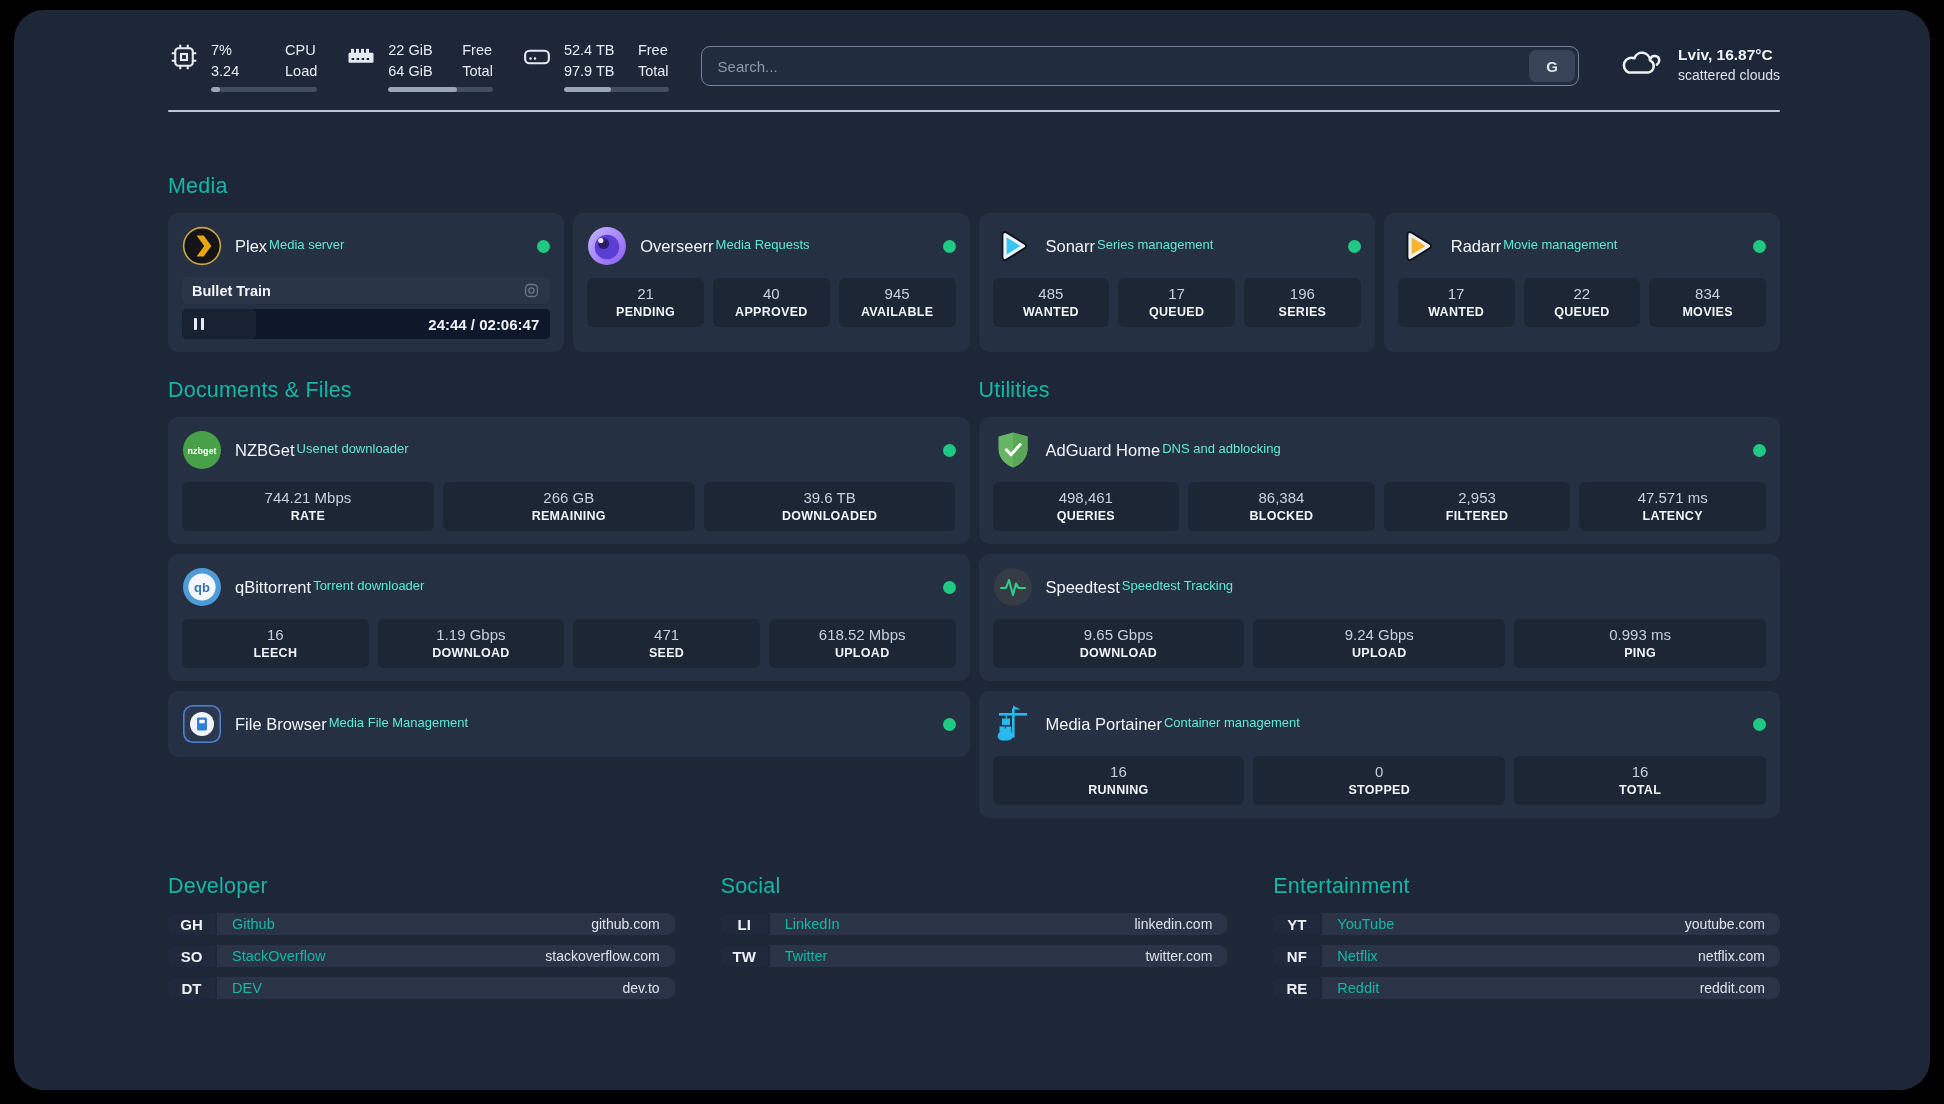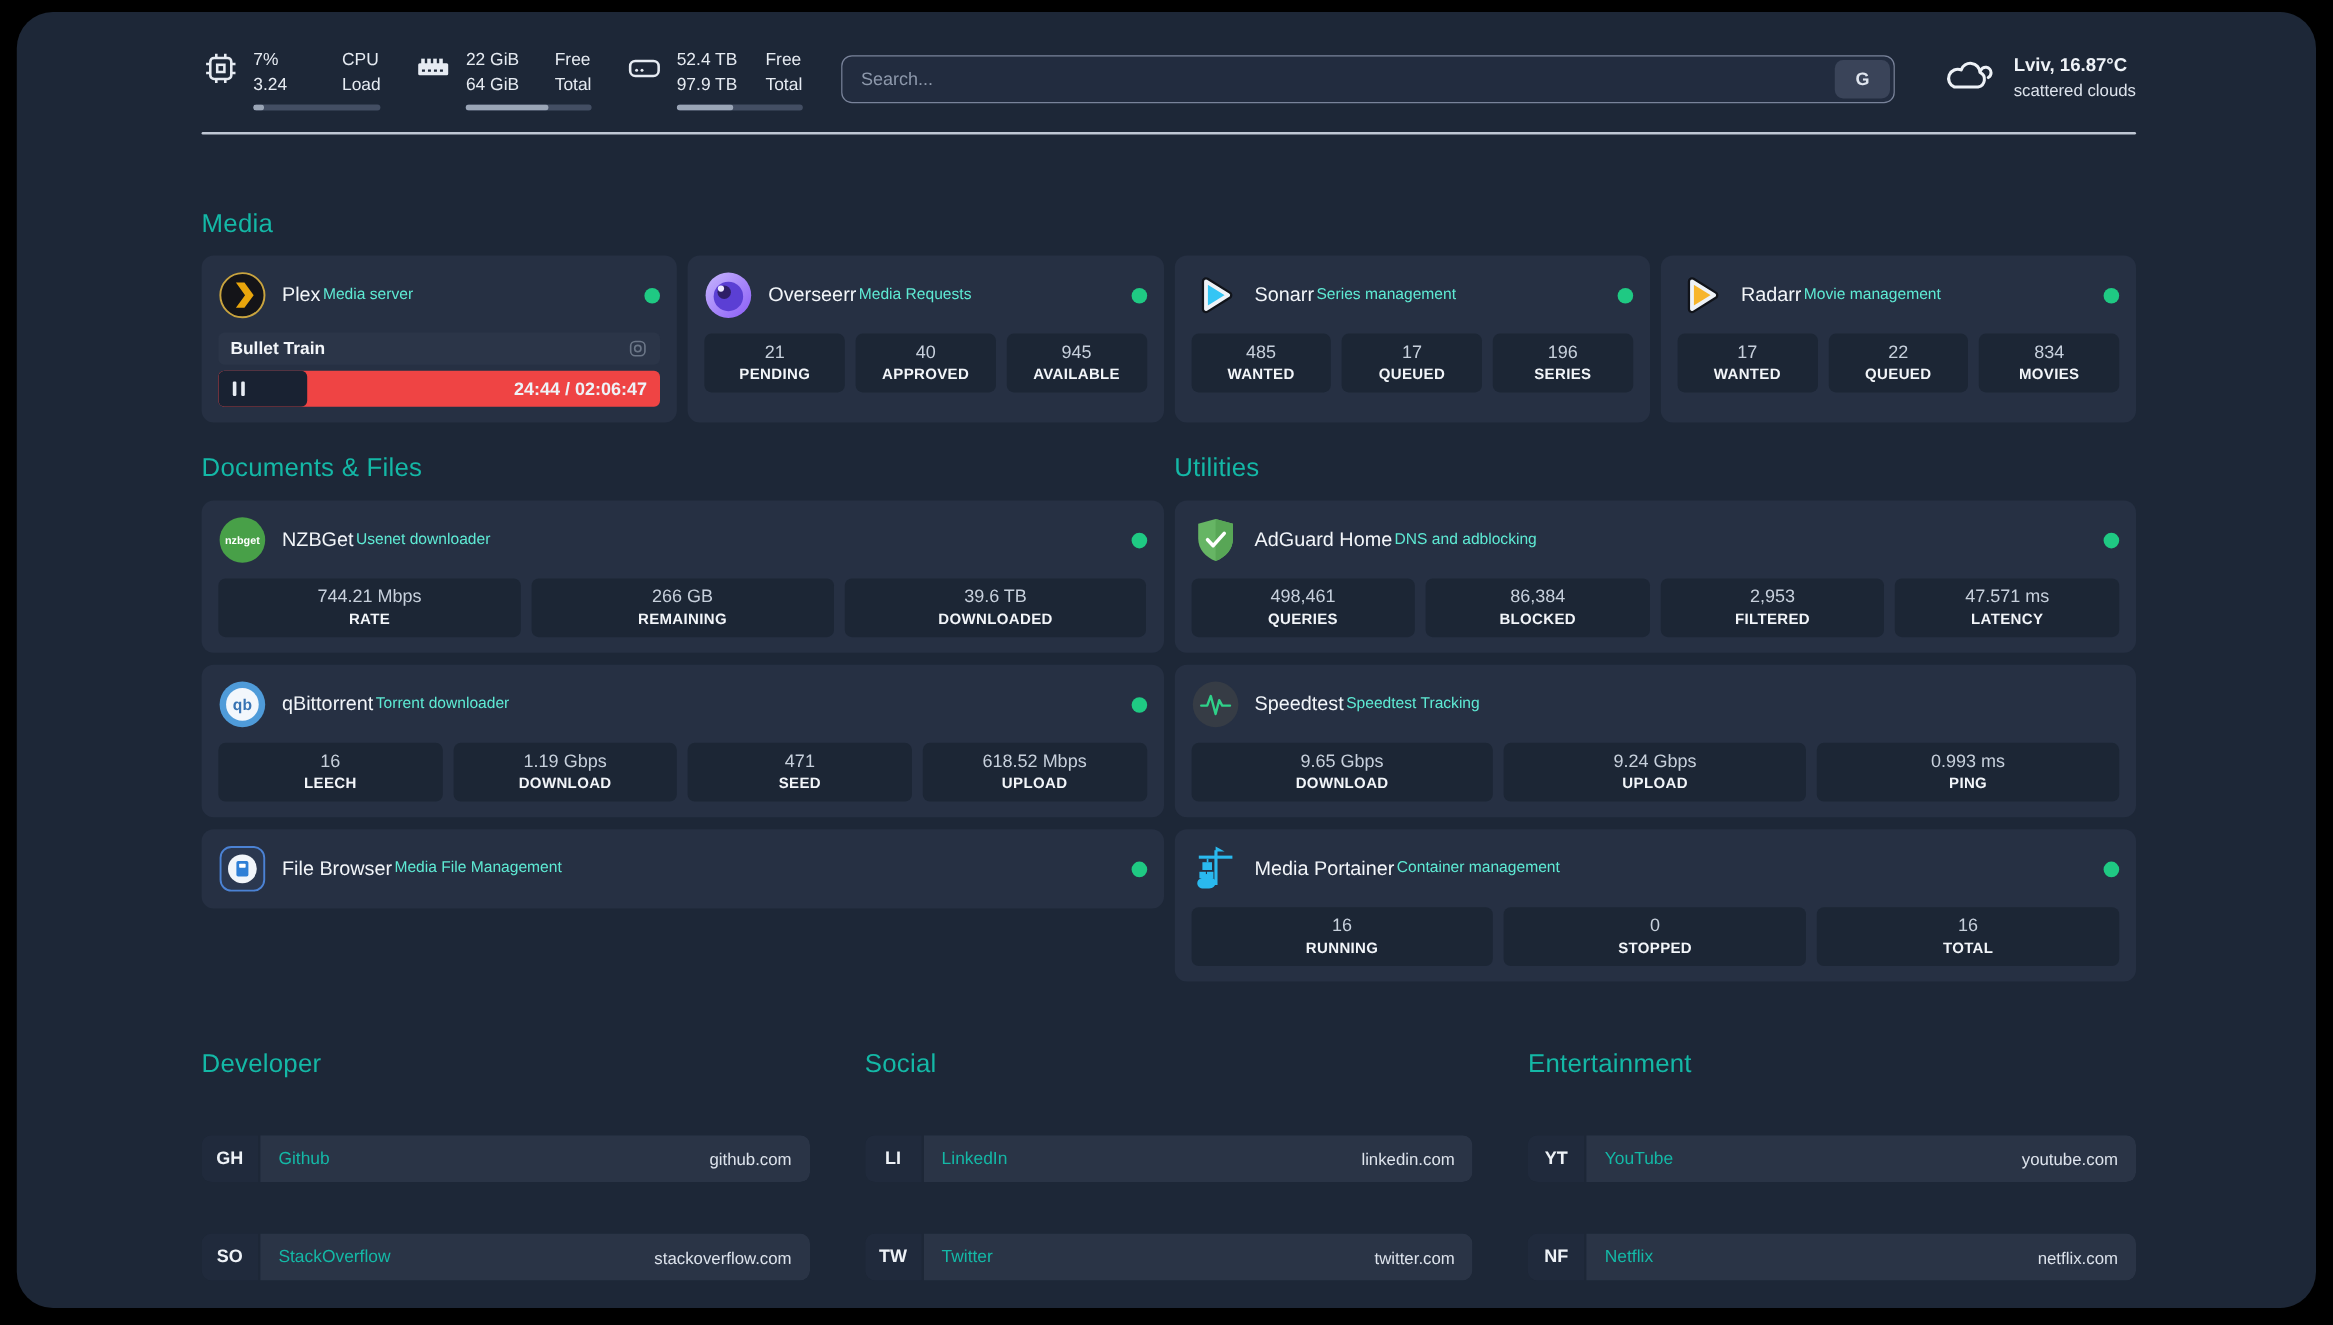--- a/index.html
+++ b/index.html
@@ -54,30 +54,30 @@
   .stats-row{display:grid;grid-auto-flow:column;grid-auto-columns:1fr;gap:9px;margin-top:12px;}
   .stat-box{background:#1c2635;border-radius:6px;padding:7px 6px 8px;text-align:center;}
   .stat-value{font-size:15px;color:#c7d0dc;font-weight:500;}
   .stat-label{font-size:12.5px;color:#f2f5f9;font-weight:700;margin-top:3px;letter-spacing:.3px;}
 
   
   .media-player{margin-top:11px;}
   .np-row{height:27px;background:#2b3548;border-radius:5px;display:flex;align-items:center;justify-content:space-between;padding:0 10px;}
   .np-title{font-size:14.5px;font-weight:600;color:#f2f5f9;}
   .target-btn svg{width:17px;height:17px;display:block;}
-  .pb-row{margin-top:5px;height:30px;background:#ef4444;border-radius:5px;position:relative;overflow:hidden;}
+  .pb-row{margin-top:5px;height:30px;background:#0f172a;border-radius:5px;position:relative;overflow:hidden;}
   .pb-fill{position:absolute;left:0;top:0;bottom:0;background:#192232;border-radius:5px;display:flex;align-items:center;padding-left:12px;box-sizing:border-box;}
   .pause-icon{display:flex;gap:3.5px;cursor:pointer;}
   .pause-icon span{width:3.4px;height:12px;background:#e8edf4;border-radius:1px;display:block;}
   .pb-time{position:absolute;right:11px;top:0;bottom:0;display:flex;align-items:center;font-size:15px;font-weight:600;color:#eef2f7;}
 
   
   .links-area{display:grid;grid-template-columns:1fr 1fr 1fr;gap:46px;margin-top:56px;}
   .link-list{display:flex;flex-direction:column;gap:10px;}
-  .link-row{display:flex;height:39px;border-radius:8px;overflow:hidden;gap:2px;cursor:pointer;margin-top:33px;}
+  .link-row{display:flex;height:22px;border-radius:8px;overflow:hidden;gap:2px;cursor:pointer;}
   .link-abbr{width:47px;background:#202a3c;color:#eef2f7;font-size:15px;font-weight:600;display:flex;align-items:center;
     justify-content:center;flex:none;border-radius:8px 0 0 8px;}
   .link-main{flex:1;background:#2a3446;display:flex;align-items:center;justify-content:space-between;padding:0 15px;border-radius:0 8px 8px 0;}
   .link-name{font-size:14.5px;color:#14b8a6;}
   .link-url{font-size:14px;color:#dde3ec;}
 </style>
 </head>
 <body>
 
 <div class="dashboard">

